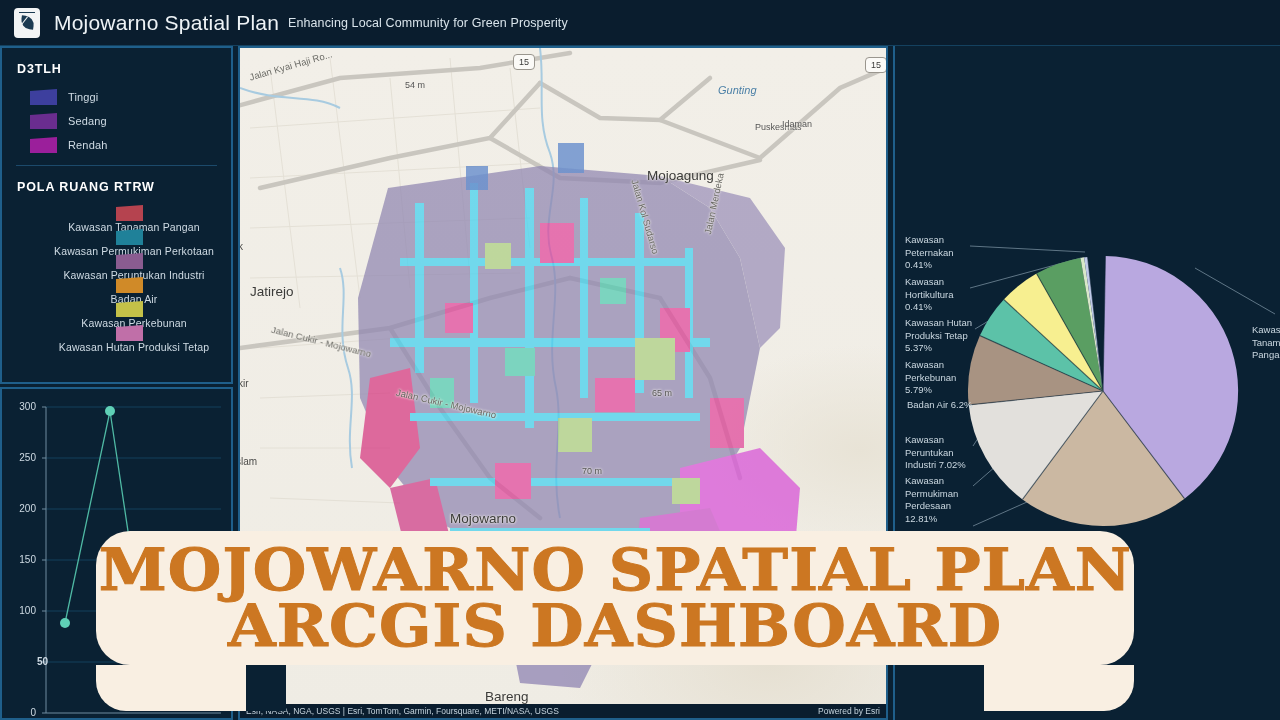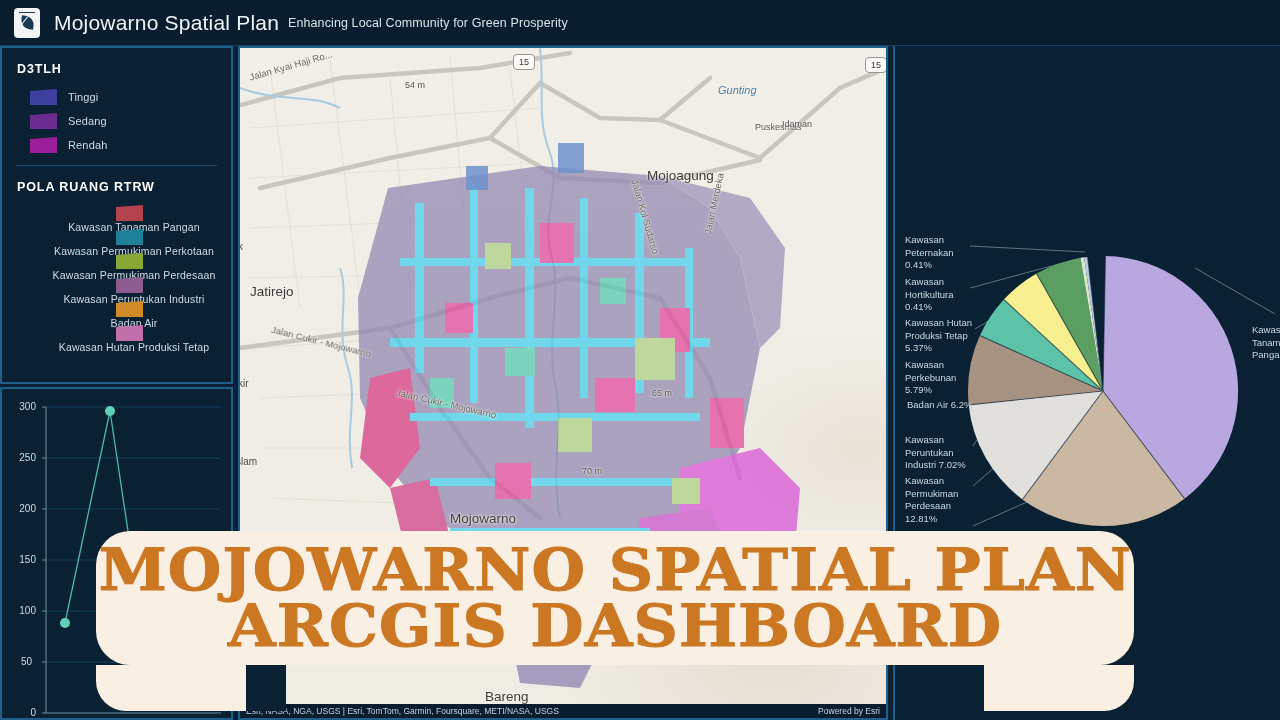--- a/index.html
+++ b/index.html
@@ -186,30 +186,30 @@
         <div class="legend-title">POLA RUANG RTRW</div>
         <div class="legend-item rtrw">
           <span class="swatch" style="background:#b5434f"></span>
           <span class="legend-label rtrw">Kawasan Tanaman Pangan</span>
         </div>
         <div class="legend-item rtrw">
           <span class="swatch" style="background:#1f8199"></span>
           <span class="legend-label rtrw">Kawasan Permukiman Perkotaan</span>
         </div>
         <div class="legend-item rtrw">
-          <span class="swatch" style="background:#8aa636"></span>
-          <span class="legend-label rtrw">Kawasan Permukiman Perdesaan</span>
-        </div>
-        <div class="legend-item rtrw">
           <span class="swatch" style="background:#8a5c90"></span>
           <span class="legend-label rtrw">Kawasan Peruntukan Industri</span>
         </div>
         <div class="legend-item rtrw">
           <span class="swatch" style="background:#d08a28"></span>
           <span class="legend-label rtrw">Badan Air</span>
+        </div>
+        <div class="legend-item rtrw">
+          <span class="swatch" style="background:#c4c148"></span>
+          <span class="legend-label rtrw">Kawasan Perkebunan</span>
         </div>
         <div class="legend-item rtrw">
           <span class="swatch" style="background:#c06fa8"></span>
           <span class="legend-label rtrw">Kawasan Hutan Produksi Tetap</span>
         </div>
       </div>
     </div>
 
     <div class="panel chart-panel">
       <div class="chart-inner">
@@ -237,21 +237,21 @@
           <circle cx="63" cy="234" r="5" fill="#5fd0b6"></circle>
           <circle cx="108" cy="22" r="5" fill="#5fd0b6"></circle>
           <circle cx="152" cy="316" r="5" fill="#5fd0b6"></circle>
           <circle cx="196" cy="311" r="5" fill="#5fd0b6"></circle>
         </svg>
         <div class="yaxis-lbl" style="left:4px;top:12px;">300</div>
         <div class="yaxis-lbl" style="left:4px;top:63px;">250</div>
         <div class="yaxis-lbl" style="left:4px;top:114px;">200</div>
         <div class="yaxis-lbl" style="left:4px;top:165px;">150</div>
         <div class="yaxis-lbl" style="left:4px;top:216px;">100</div>
-        <div class="yaxis-lbl" style="left:0;top:267px;">50</div>
+        <div class="yaxis-lbl" style="left:16px;top:267px;font-weight:bold;">50</div>
         <div class="yaxis-lbl" style="left:4px;top:318px;">0</div>
         <div class="xaxis-lbl" style="left:47px;top:328px;">Rendah</div>
         <div class="xaxis-lbl" style="left:183px;top:328px;">Tinggi</div>
       </div>
     </div>
   </div>
 
   <div class="map">
     <div class="map-canvas">
       <div class="map-bg"></div>

